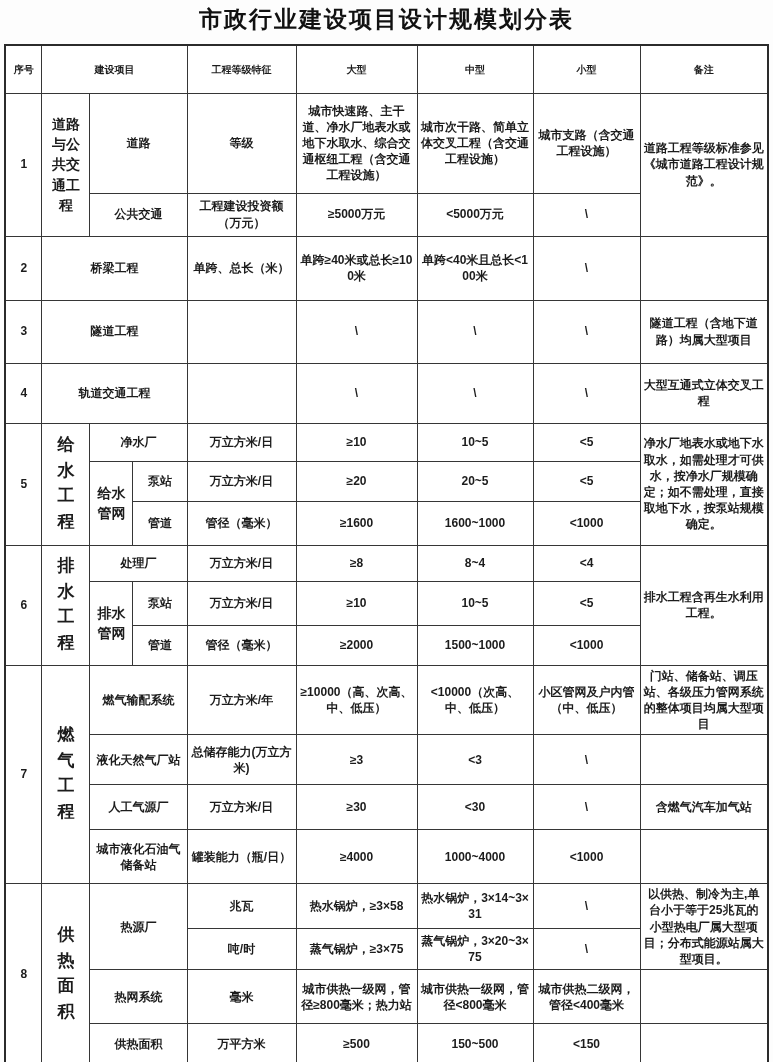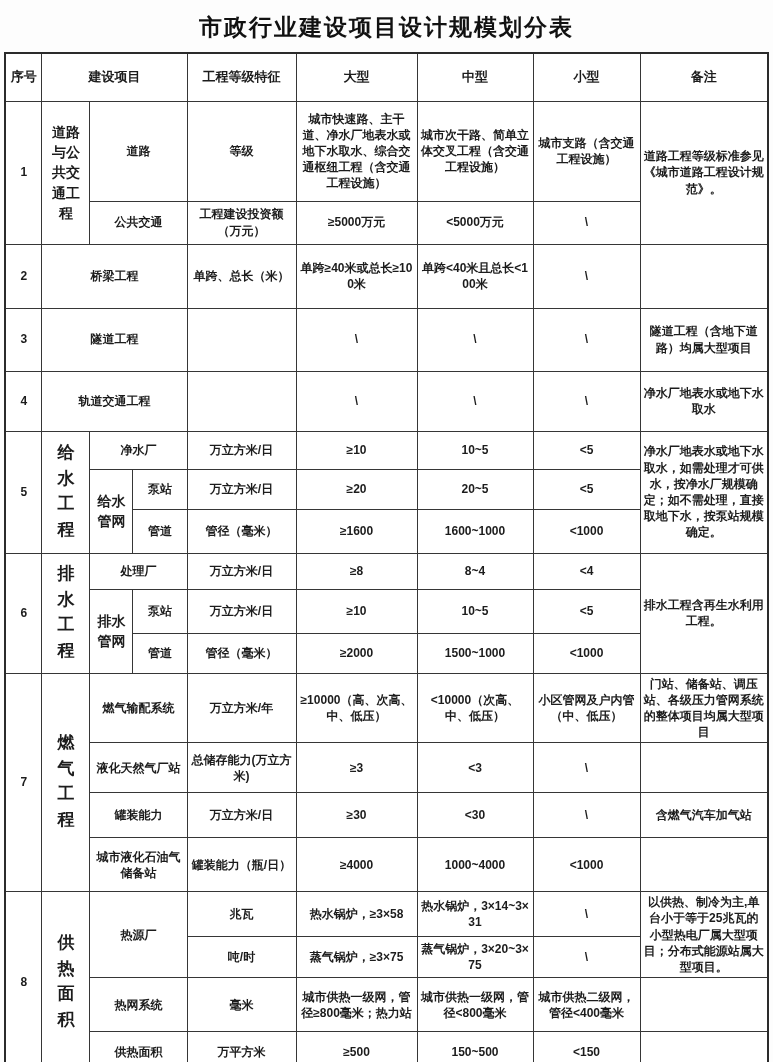--- a/index.html
+++ b/index.html
@@ -9,21 +9,21 @@
     font-family:"Liberation Sans", sans-serif;
     color:#1c1c1c;
     position:relative;
   }
   .page{width:773px;height:1062px;overflow:hidden;}
   .title{
     text-align:center;
     font-size:23px;
     font-weight:bold;
     color:#111;
-    padding:12px 0 9px 0;
+    padding:4px 0 9px 0;
     letter-spacing:2px;
   }
   table.scale{
     border-collapse:collapse;
     table-layout:fixed;
     width:763px;
     margin:0 auto;
     background:#fff;
     border:2px solid #2b2b2b;
   }
@@ -31,21 +31,21 @@
     border:1.5px solid #363636;
     text-align:center;
     vertical-align:middle;
     font-size:12px;
     font-weight:bold;
     padding:2px 3px;
     line-height:1.35;
     overflow:hidden;
     word-break:break-all;
   }
-  .scale th{font-size:13px;}
+  .scale th{font-size:10px;}
   .sm{font-size:11px;}
   .left{text-align:left;}
   
   .v1{display:inline-block;width:1.15em;font-size:17px;line-height:1.5;word-break:break-all;font-family:Liberation Mono, monospace;}
   .v2{display:inline-block;width:2.3em;font-size:14px;line-height:1.45;word-break:break-all;}
   .slash{font-size:13px;font-weight:normal;}
 </style>
 </head>
 <body>
 
@@ -115,21 +115,21 @@
       <td class="sm left">隧道工程（含地下道路）均属大型项目</td>
     </tr>
 
     <tr style="height:60px">
       <td>4</td>
       <td colspan="3">轨道交通工程</td>
       <td></td>
       <td class="slash">\</td>
       <td class="slash">\</td>
       <td class="slash">\</td>
-      <td class="sm left">净水厂地表水或地下水取水</td>
+      <td class="sm left">大型互通式立体交叉工程</td>
     </tr>
 
     <tr style="height:38px">
       <td rowspan="3">5</td>
       <td rowspan="3"><span class="v1">给水工程</span></td>
       <td colspan="2">净水厂</td>
       <td>万立方米/日</td>
       <td>≥10</td>
       <td>10~5</td>
       <td>&lt;5</td>
@@ -189,21 +189,21 @@
     </tr>
     <tr style="height:50px">
       <td colspan="2">液化天然气厂站</td>
       <td class="sm">总储存能力(万立方米)</td>
       <td>≥3</td>
       <td>&lt;3</td>
       <td class="slash">\</td>
       <td class="sm left"></td>
     </tr>
     <tr style="height:45px">
-      <td colspan="2">罐装能力</td>
+      <td colspan="2">人工气源厂</td>
       <td>万立方米/日</td>
       <td>≥30</td>
       <td>&lt;30</td>
       <td class="slash">\</td>
       <td class="sm left">含燃气汽车加气站</td>
     </tr>
     <tr style="height:54px">
       <td colspan="2">城市液化石油气储备站</td>
       <td class="sm">罐装能力（瓶/日）</td>
       <td>≥4000</td>

